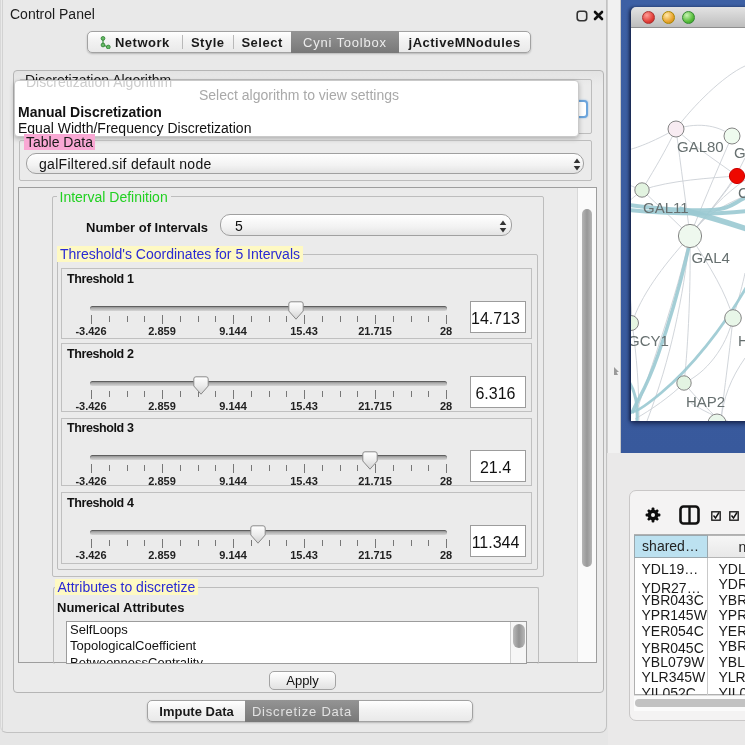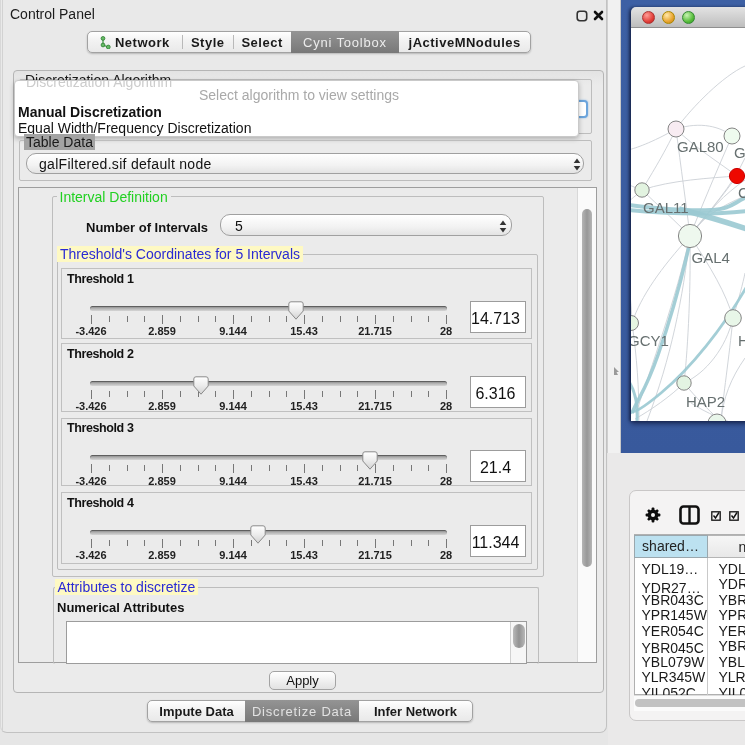--- a/index.html
+++ b/index.html
@@ -87,21 +87,21 @@
 
 <div class="abs" style="left:14px;top:80px;width:563px;height:55px;background:#ffffff;
      border:1px solid #c9c9c9;border-radius:4px;box-shadow:0 2px 5px rgba(0,0,0,0.25);overflow:hidden;">
   <div class="abs" style="left:11px;top:-7px;font-size:14px;color:#cccccc;">Discretization Algorithm</div>
   <div class="abs" style="left:184px;top:6px;font-size:14px;color:#a9a9a9;">Select algorithm to view settings</div>
   <div class="abs" style="left:3px;top:23px;font-size:14px;font-weight:bold;color:#111;">Manual Discretization</div>
   <div class="abs" style="left:3px;top:38.5px;font-size:14px;color:#111;">Equal Width/Frequency Discretization</div>
 </div>
 
 <div class="abs" style="left:19px;top:140px;width:573px;height:41px;border:1px solid #bdbdbd;border-radius:2px;box-sizing:border-box;"></div>
-<div class="abs" style="left:24px;top:133.5px;font-size:14px;color:#1a1a1a;background:#a3a3a3;padding:0 2px;">Table Data</div>
+<div class="abs" style="left:24px;top:133.5px;font-size:14px;color:#1a1a1a;background:#f9a8d4;padding:0 2px;">Table Data</div>
 <div class="combo" style="left:26px;top:153px;width:558px;height:21px;">
   <span style="position:absolute;left:12px;top:2px;">galFiltered.sif default node</span>
   <svg class="arrows" style="left:546px;top:4px;width:8px;" width="8" height="13" viewBox="0 0 8 13">
     <path d="M4 0.5 L7.3 5 L0.7 5 Z" fill="#333"></path>
       <path d="M4 12.5 L7.3 8 L0.7 8 Z" fill="#333"></path>
   </svg>
 </div>
 
 <div class="abs" style="left:18px;top:187px;width:579px;height:476px;border:1px solid #9e9e9e;background:#ebebeb;box-sizing:border-box;overflow:hidden;" id="scrollpane">
 
@@ -288,31 +288,31 @@
         </linearGradient>
       </defs>
     </svg>
     <div class="vbox" style="left:470px;top:524.5px;width:56px;height:32px;line-height:33px;padding-right:5px;">11.344</div>
   </div>
 
 <div class="abs" style="left:52.5px;top:587px;width:484px;height:76px;border:1px solid #bdbdbd;border-bottom:none;border-radius:2px;"></div>
 <div class="abs" style="left:54.5px;top:579px;font-size:14px;color:#2a2ad4;background:#fef9c3;padding:0 3px;">Attributes to discretize</div>
 <div class="abs" style="left:57px;top:600px;font-size:13px;font-weight:bold;color:#111;">Numerical Attributes</div>
 <div class="abs" style="left:66px;top:620.5px;width:461px;height:43px;background:#fff;border:1px solid #9c9c9c;box-sizing:border-box;overflow:hidden;">
+  <div style="position:absolute;left:3px;top:0;font-size:13px;color:#111;line-height:16.5px;">SelfLoops<br>TopologicalCoefficient<br>BetweennessCentrality</div>
   <div style="position:absolute;right:0;top:0;width:15px;height:43px;background:#f6f6f6;border-left:1px solid #d0d0d0;"></div>
   <div style="position:absolute;right:1.5px;top:2px;width:12px;height:24px;border-radius:6px;background:linear-gradient(90deg,#b8b8b8,#929292 50%,#b8b8b8);"></div>
 </div>
 
 <div class="abs" style="left:269px;top:671px;width:67px;height:19px;background:linear-gradient(#ffffff,#efefef 55%,#e2e2e2);
     border:1px solid #a3a3a3;border-radius:5px;box-sizing:border-box;text-align:center;font-size:13px;color:#111;line-height:17px;">Apply</div>
 
 <div class="abs tabbar" style="left:147px;top:700px;width:326px;box-sizing:border-box;">
   <div class="tabseg" style="width:97px;">Impute Data</div>
   <div class="tabseg tabsel" style="width:114px;color:#e2e2e2;">Discretize Data</div>
-  <div class="tabseg" style="width:113px;">Infer Network</div>
 </div>
 
 <svg class="abs" style="left:612px;top:366px;z-index:6;" width="8" height="10" viewBox="0 0 8 10">
   <path d="M2 9 L2 1 L7 6 L4.5 6 L6 9 Z" fill="#9a9a9a"></path>
 </svg>
 
 <div class="abs" style="left:607px;top:0;width:14px;height:453px;background:#f1f1f1;border-left:1px solid #cfcfcf;border-right:1px solid #c9c9c9;box-sizing:border-box;"></div>
 
 <div class="abs" id="desktop"></div>
 <div class="abs" id="netwin">

